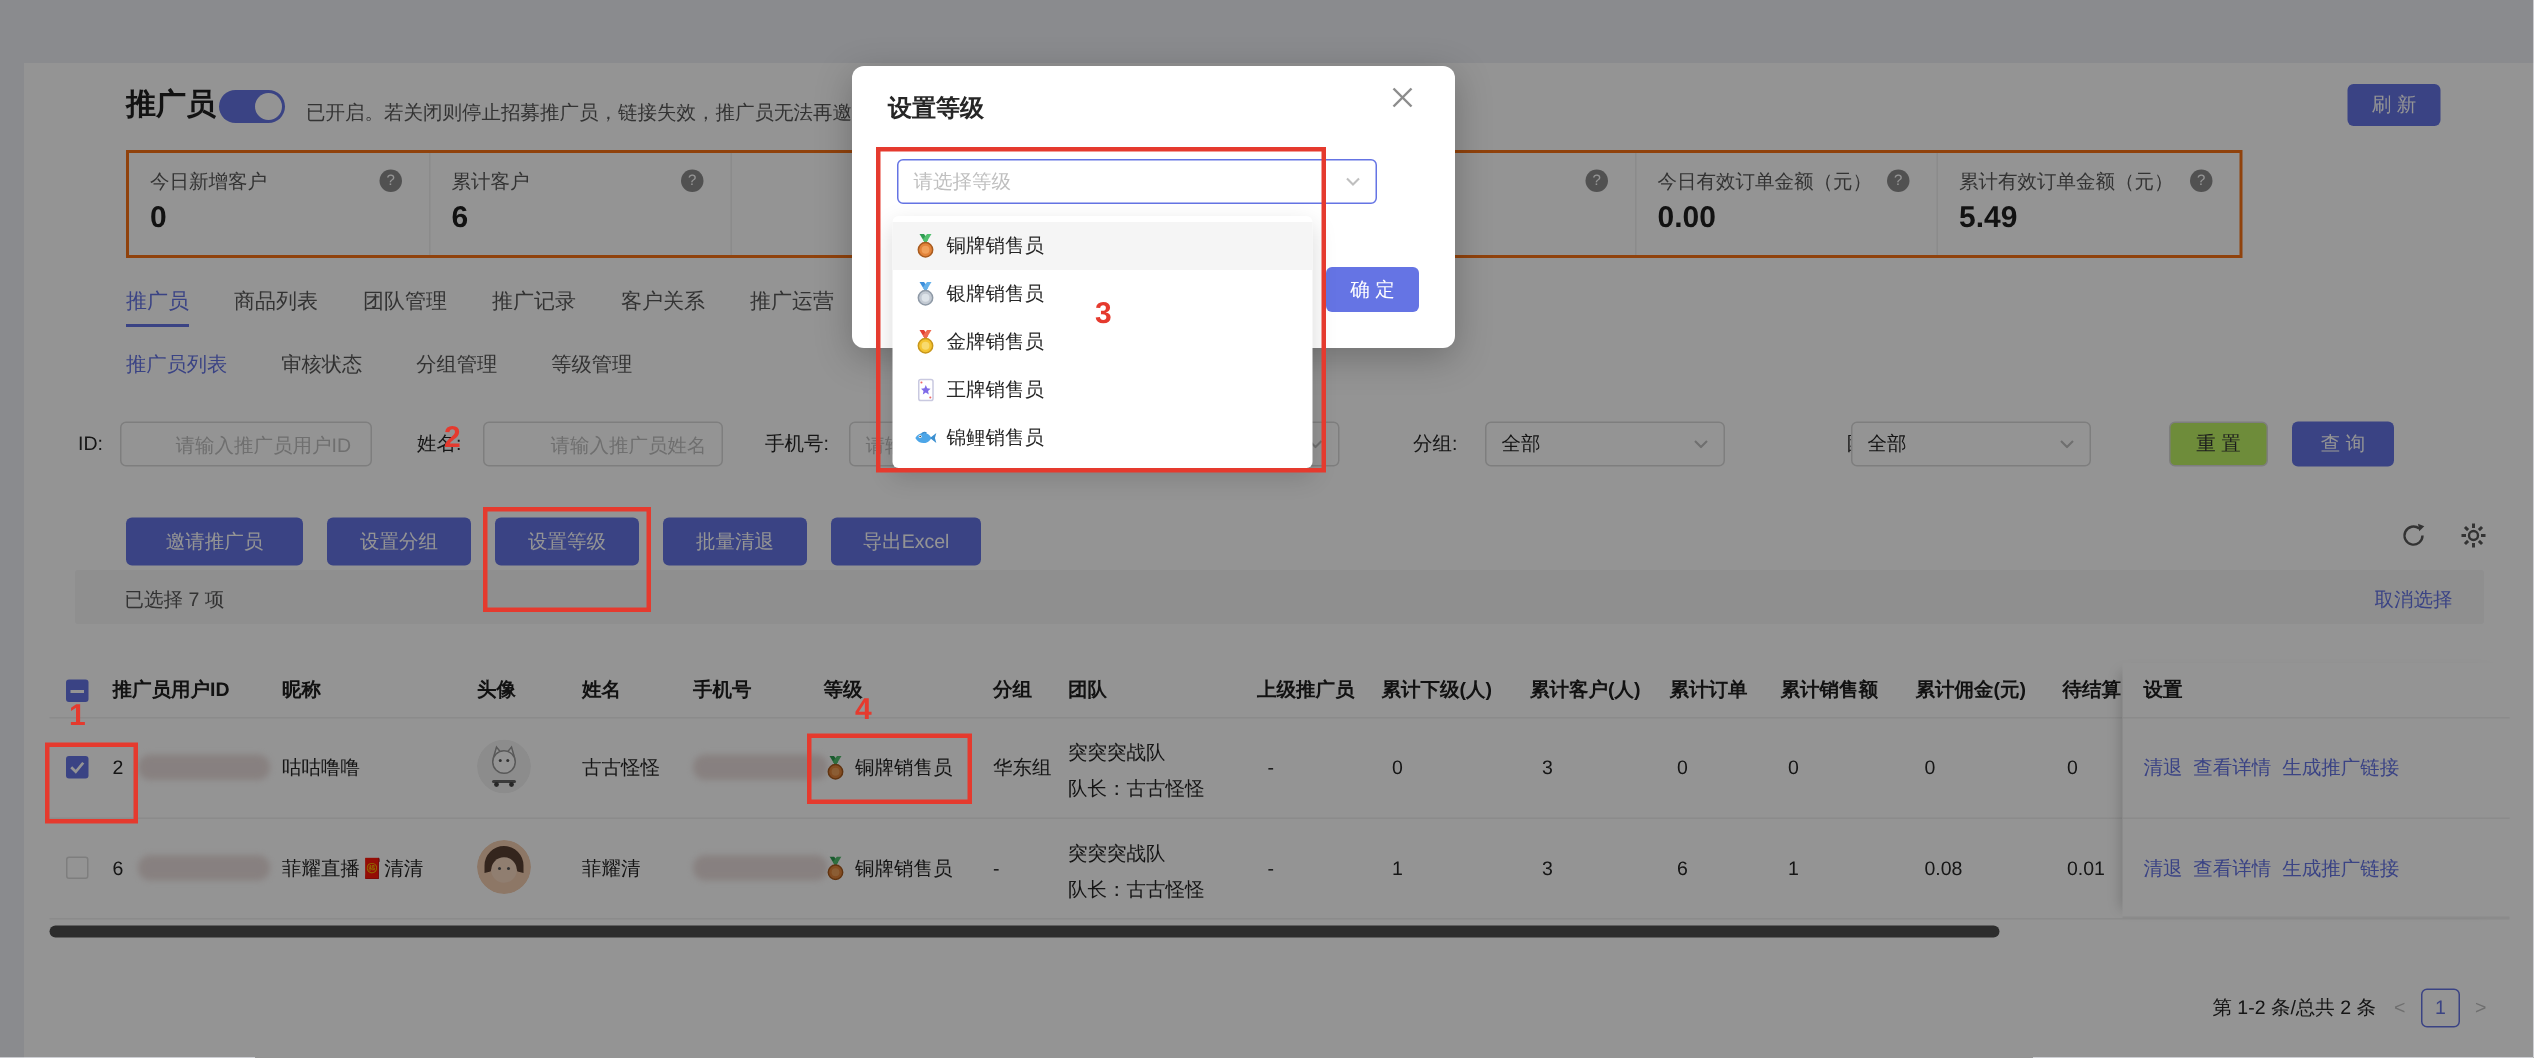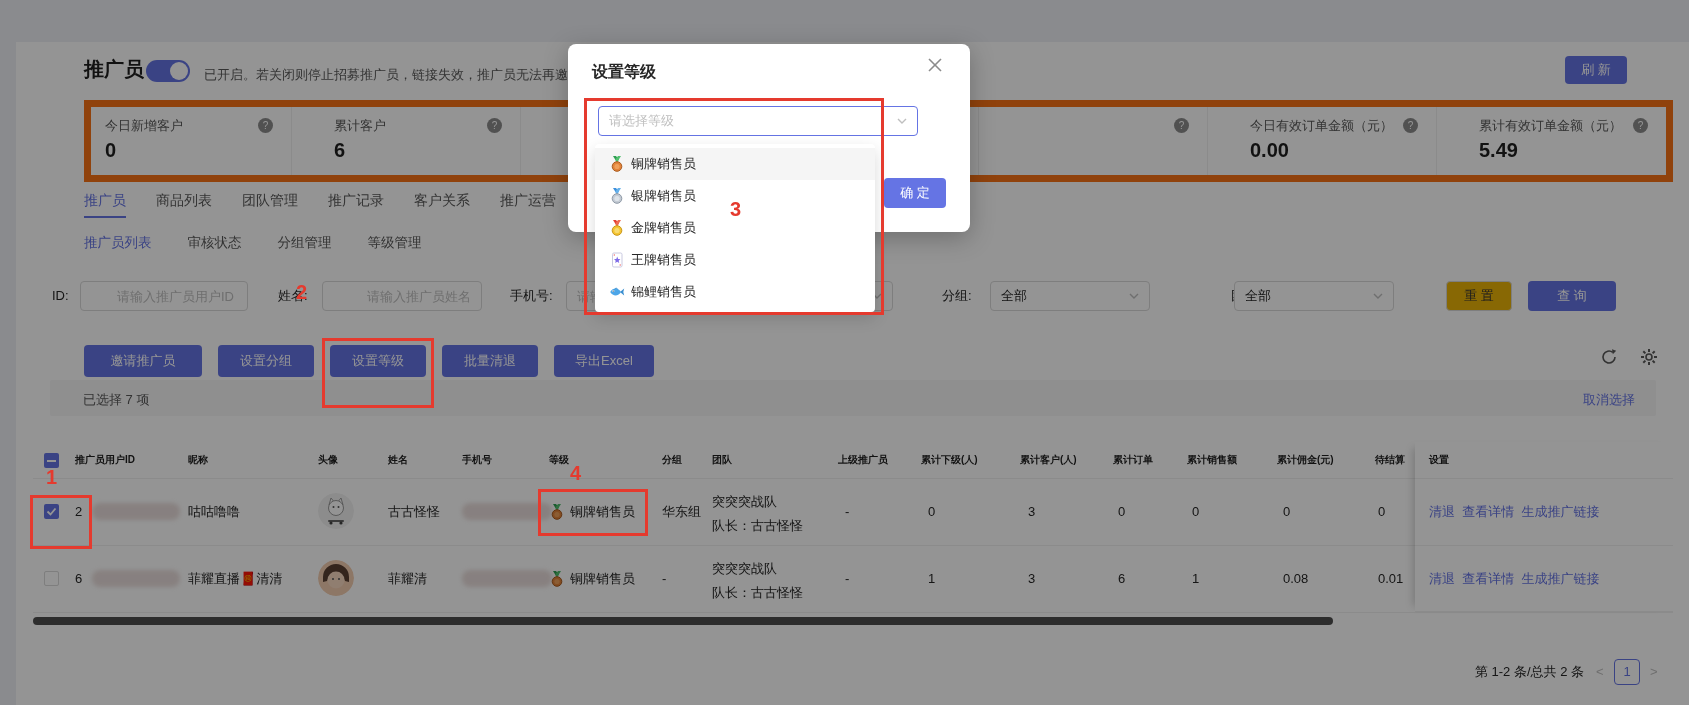--- a/index.html
+++ b/index.html
@@ -5,37 +5,37 @@
   html,body{margin:0;padding:0;background:#dfe2e8;font-family:"Liberation Sans","DejaVu Sans",sans-serif;}
   .stage{position:relative;width:1689px;height:705px;overflow:hidden;background:#eef0f4;font-size:13px;color:#262626;}
   .abs{position:absolute;}
   .main{left:16px;top:42px;width:1673px;height:663px;background:#fff;}
   .title{font-size:20px;font-weight:bold;color:#1f1f1f;}
   .muted{color:#595959;}
   .toggle{width:44px;height:22px;border-radius:11px;background:#6574e4;}
   .toggle .knob{position:absolute;right:2px;top:2px;width:18px;height:18px;border-radius:50%;background:#fff;}
   .btn{display:flex;align-items:center;justify-content:center;border-radius:4px;font-size:13px;cursor:pointer;box-sizing:border-box;}
   .btn-primary{background:#6574e4;color:#fff;}
-  .btn-plain{background:#eab308;color:#333;border:1px solid #d9d9d9;}
-  .cards{border:7px solid #f97316;display:flex;gap:28px;}
+  .btn-plain{background:#bef264;color:#333;border:1px solid #d9d9d9;}
+  .cards{border:2px solid #f97316;display:flex;}
   .card{width:201px;height:68px;border-right:1px solid #f0f0f0;position:relative;box-sizing:border-box;padding:10px 14px;}
   .card:last-child{border-right:none;}
   .card .lbl{font-size:13px;color:#595959;}
   .card .val{font-size:20px;font-weight:bold;color:#1f1f1f;margin-top:4px;}
   .qicon{position:absolute;right:18px;top:11px;width:15px;height:15px;border-radius:50%;background:#8c8c8c;color:#fff;font-size:10px;line-height:15px;text-align:center;}
   .tab{font-size:14px;color:#595959;cursor:pointer;}
   .tab.active{color:#6574e4;}
   .subtab{font-size:13.5px;color:#595959;cursor:pointer;}
   .subtab.active{color:#6574e4;}
   .inp{box-sizing:border-box;height:30px;border:1px solid #d9d9d9;border-radius:4px;padding:0 10px;font-size:13px;color:#262626;background:#fff;font-family:inherit;}
   .inp::placeholder{color:#bfbfbf;}
   .sel{box-sizing:border-box;height:30px;border:1px solid #d9d9d9;border-radius:4px;background:#fff;display:flex;align-items:center;padding:0 10px;justify-content:space-between;}
   .lab{line-height:30px;font-size:13px;color:#262626;}
   .selbar{background:#f6f6f7;border-radius:2px;}
-  .th{font-size:10px;font-weight:bold;color:#1f1f1f;line-height:36px;white-space:nowrap;}
+  .th{font-size:13px;font-weight:bold;color:#1f1f1f;line-height:36px;white-space:nowrap;}
   .td{font-size:13px;color:#262626;line-height:67px;white-space:nowrap;}
   .link{color:#6574e4;cursor:pointer;white-space:nowrap;}
   .blur{background:#e6d8d6;opacity:.85;border-radius:8px;filter:blur(2px);}
   .cb{width:15px;height:15px;border-radius:2px;box-sizing:border-box;}
   .cb.on{background:#6574e4;}
   .cb.off{background:#fff;border:1px solid #d9d9d9;}
   .rowline{background:#f0f0f0;height:1px;}
   .fixedcol{background:#fff;box-shadow:-8px 0 8px -6px rgba(0,0,0,0.18);}
   .overlay{left:0;top:0;width:1689px;height:705px;background:rgba(0,0,0,0.42);z-index:10;}
   .modal{left:568px;top:44px;width:402px;height:188px;background:#fff;border-radius:8px;box-shadow:0 6px 24px rgba(0,0,0,.25);z-index:20;}
@@ -136,21 +136,21 @@
       </svg>
   </div>
   <div class="abs lab" style="left:1186px;top:281px;margin-left:45px;">团队:</div>
   <div class="abs sel" style="left:1234px;top:281px;width:160px;">
     <span>全部</span>
     <svg width="10" height="6" viewBox="0 0 10 6">
         <polyline points="1,1 5,5 9,1" fill="none" stroke="#bfbfbf" stroke-width="1.4"></polyline>
       </svg>
   </div>
   <div class="abs btn btn-plain" style="left:1446px;top:281px;width:66px;height:30px;">重 置</div>
-  <div class="abs btn btn-primary" style="left:1528px;top:281px;width:88px;height:30px;">查 询</div>
+  <div class="abs btn btn-primary" style="left:1528px;top:281px;width:68px;height:30px;">查 询</div>
 
   <div class="abs btn btn-primary" style="left:84px;top:345px;width:118px;height:32px;">邀请推广员</div>
   <div class="abs btn btn-primary" style="left:218px;top:345px;width:96px;height:32px;">设置分组</div>
   <div class="abs btn btn-primary" style="left:330px;top:345px;width:96px;height:32px;">设置等级</div>
   <div class="abs btn btn-primary" style="left:442px;top:345px;width:96px;height:32px;">批量清退</div>
   <div class="abs btn btn-primary" style="left:554px;top:345px;width:100px;height:32px;">导出Excel</div>
   <svg class="abs" style="left:1600px;top:348px;" width="18" height="18" viewBox="0 0 18 18">
       <path d="M15,9 a6,6 0 1 1 -2.2,-4.6" fill="none" stroke="#595959" stroke-width="1.6"></path>
       <polygon points="12,1.2 16.2,2.8 12.8,6.2" fill="#595959"></polygon>
     </svg>

